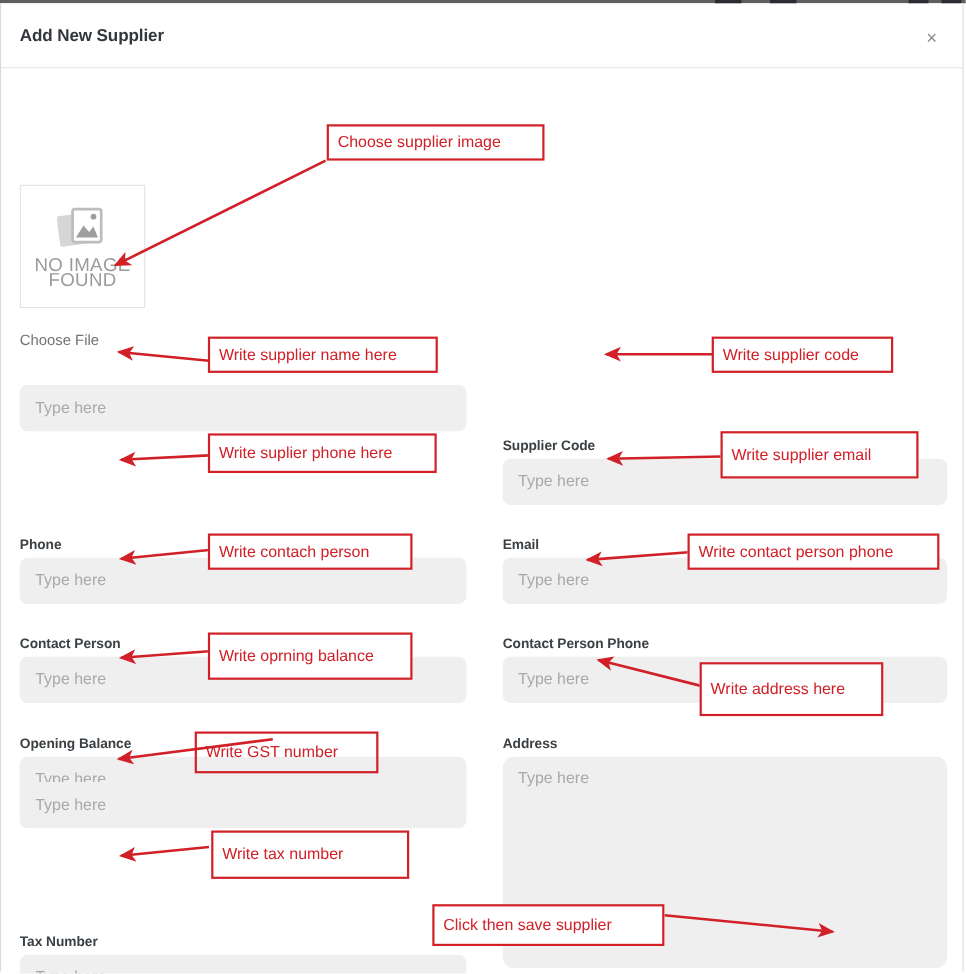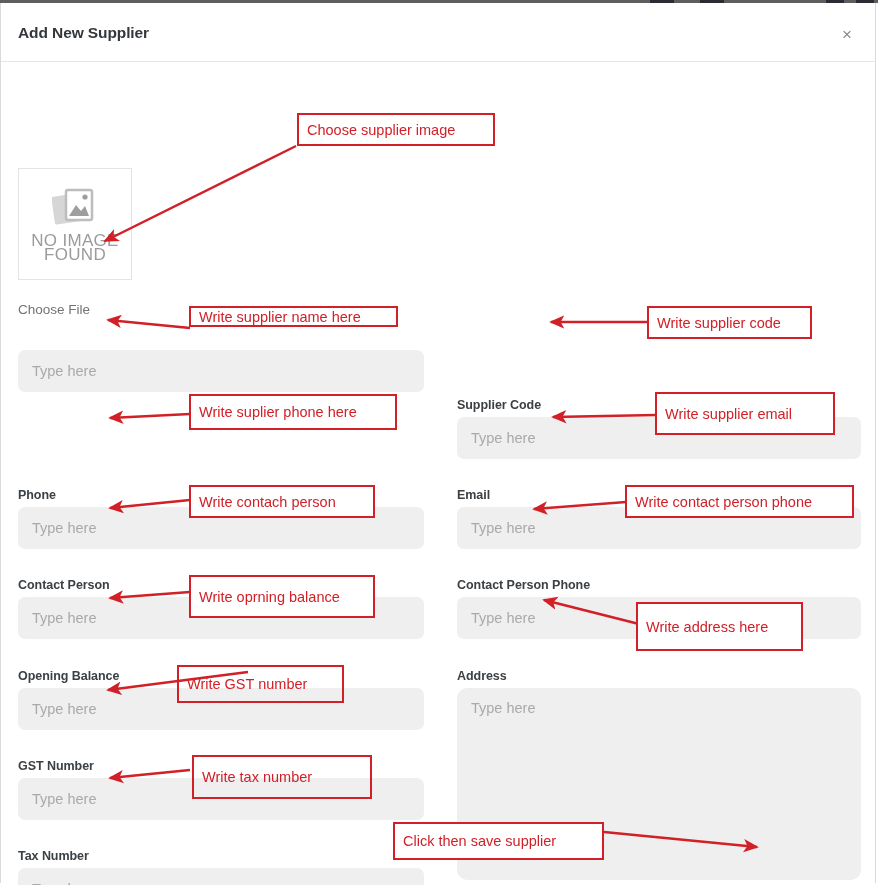--- a/index.html
+++ b/index.html
@@ -169,21 +169,20 @@
           <span class="field-label lbl">Contact Person</span>
           <input class="inp" type="text" placeholder="Type here" style="">
         </div>
 
         <div class="fgroup" style="top:559px;">
           <span class="field-label lbl">Opening Balance</span>
           <input class="inp" type="text" placeholder="Type here" style="">
         </div>
 
         <div class="fgroup" style="top:649px;">
-          <span class="field-label lbl">GST Number</span>
           <input class="inp" type="text" placeholder="Type here" style="">
         </div>
 
         <div class="fgroup" style="top:739px;">
           <span class="field-label lbl">Tax Number</span>
           <input class="inp" type="text" placeholder="Type here" style="">
         </div>
       </div>
 
       <div class="col-r" style="top:0;">
@@ -241,21 +240,21 @@
 
       <line x1="248" y1="672" x2="108" y2="690" stroke="#d12027" stroke-width="2.4" marker-end="url(#ah)"></line>
 
       <line x1="190" y1="770" x2="110" y2="778" stroke="#d12027" stroke-width="2.4" marker-end="url(#ah)"></line>
 
       <line x1="604" y1="832" x2="757" y2="847" stroke="#d12027" stroke-width="2.4" marker-end="url(#ah)"></line>
     </svg>
 
     <div class="anno-box opaque" style="left:297px; top:113px; width:198px; height:33px;">Choose supplier image</div>
 
-    <div class="anno-box" style="left:189px; top:306px; width:209px; height:21px;">Write supplier name here</div>
+    <div class="anno-box" style="left:189px; top:306px; width:209px; height:33px;">Write supplier name here</div>
 
     <div class="anno-box" style="left:647px; top:306px; width:165px; height:33px;">Write supplier code</div>
 
     <div class="anno-box opaque" style="left:189px; top:394px; width:208px; height:36px;">Write suplier phone here</div>
 
     <div class="anno-box opaque" style="left:655px; top:392px; width:180px; height:43px;">Write supplier email</div>
 
     <div class="anno-box opaque" style="left:189px; top:485px; width:186px; height:33px;">Write contach person</div>
 
     <div class="anno-box opaque" style="left:625px; top:485px; width:229px; height:33px;">Write contact person phone</div>

